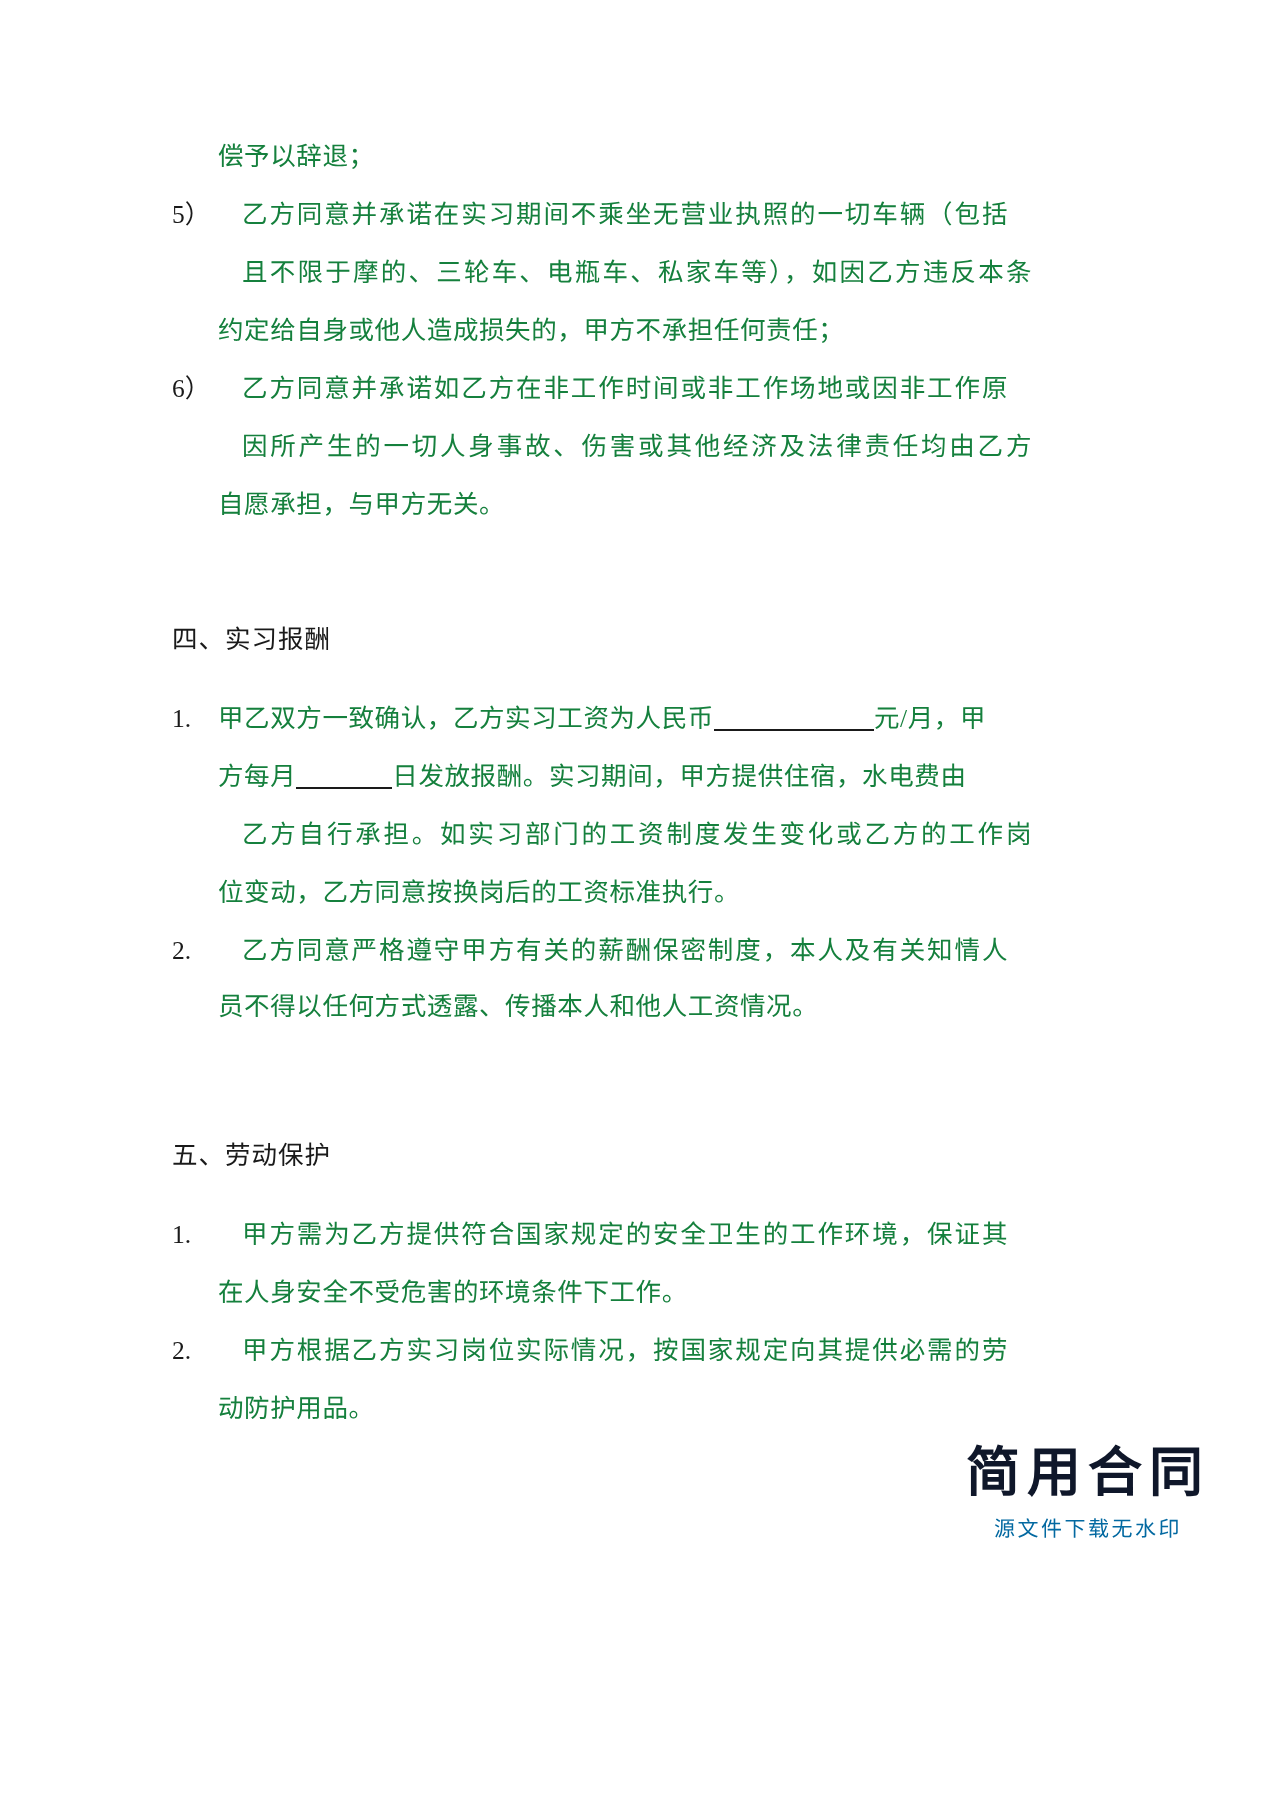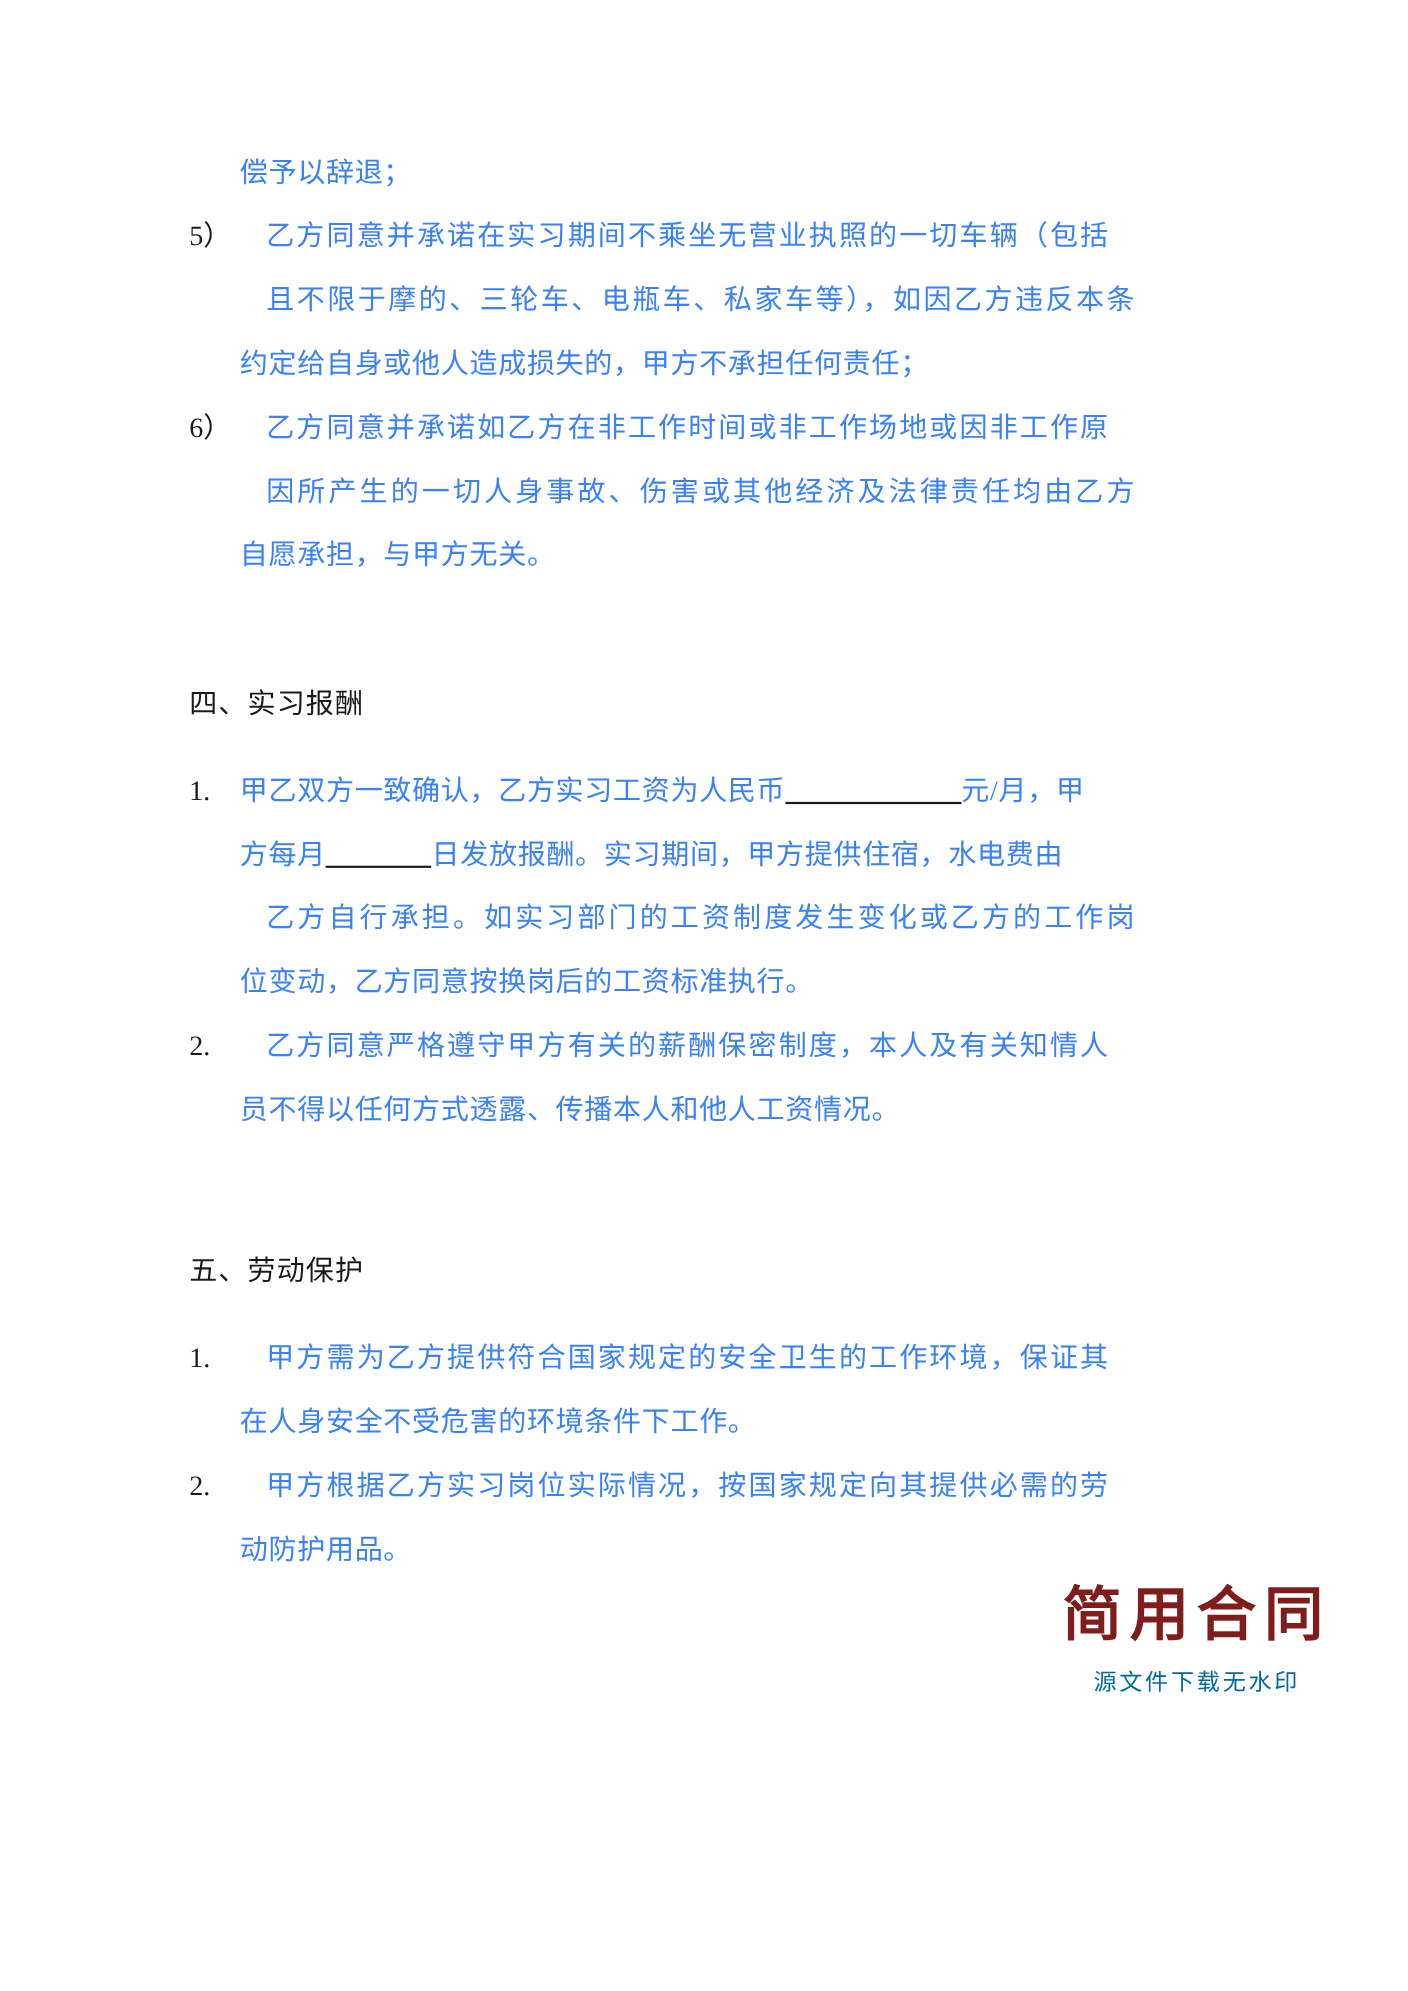--- a/index.html
+++ b/index.html
@@ -23,21 +23,21 @@
     position: absolute;
     left: 172px;
     top: 0;
     width: 790px;
     height: 1810px;
   }
 
   
   .para {
     position: relative;
-    color: #3b82f6;
+    color: #15803d;
     font-size: 25.5px;
     line-height: 58px;
     letter-spacing: 0.6px;
     font-family: "Liberation Serif", "DejaVu Serif", serif;
     white-space: normal;
   }
 
   .list-item {
     position: relative;
     padding-left: 46px;
@@ -93,25 +93,25 @@
   .watermark {
     position: absolute;
     right: 48px;
     bottom: 268px;
     width: 288px;
     text-align: center;
     user-select: none;
     pointer-events: none;
   }
   .wm-main {
-    font-family: Liberation Mono, monospace;
+    font-family: Liberation Serif, serif;
     font-size: 54px;
     font-weight: 700;
     letter-spacing: 7px;
-    color: #7f1d1d;
+    color: #0f172a;
     line-height: 1.05;
     white-space: nowrap;
   }
   .wm-sub {
     margin-top: 10px;
     font-family: "DejaVu Sans", "Liberation Sans", sans-serif;
     font-size: 21px;
     font-weight: 400;
     letter-spacing: 2.5px;
     color: #0369a1;
@@ -153,21 +153,21 @@
     <div class="ln para indent1 nojust" style="top:748px;">
       <span>方每月</span><span class="blank-short"></span><span>日发放报酬。实习期间，甲方提供住宿，水电费由</span>
     </div>
     <div class="ln para indent1 nojust" style="top:864px;">位变动，乙方同意按换岗后的工资标准执行。</div>
     <div class="ln para indent1 just" style="top:806px;">乙方自行承担。如实习部门的工资制度发生变化或乙方的工作岗</div>
 
     <div class="ln list-item" style="top:922px;">
       <span class="list-marker">2.</span>
       <div class="para just">乙方同意严格遵守甲方有关的薪酬保密制度，本人及有关知情人</div>
     </div>
-    <div class="ln para indent1 nojust" style="top:980px;">员不得以任何方式透露、传播本人和他人工资情况。</div>
+    <div class="ln para indent1 nojust" style="top:980px;font-family:Liberation Mono, monospace;">员不得以任何方式透露、传播本人和他人工资情况。</div>
 
     <div class="ln heading indent0" style="top:1132px;">五、劳动保护</div>
 
     <div class="ln list-item" style="top:1206px;">
       <span class="list-marker">1.</span>
       <div class="para just">甲方需为乙方提供符合国家规定的安全卫生的工作环境，保证其</div>
     </div>
     <div class="ln para indent1 nojust" style="top:1264px;">在人身安全不受危害的环境条件下工作。</div>
 
     <div class="ln list-item" style="top:1322px;">

